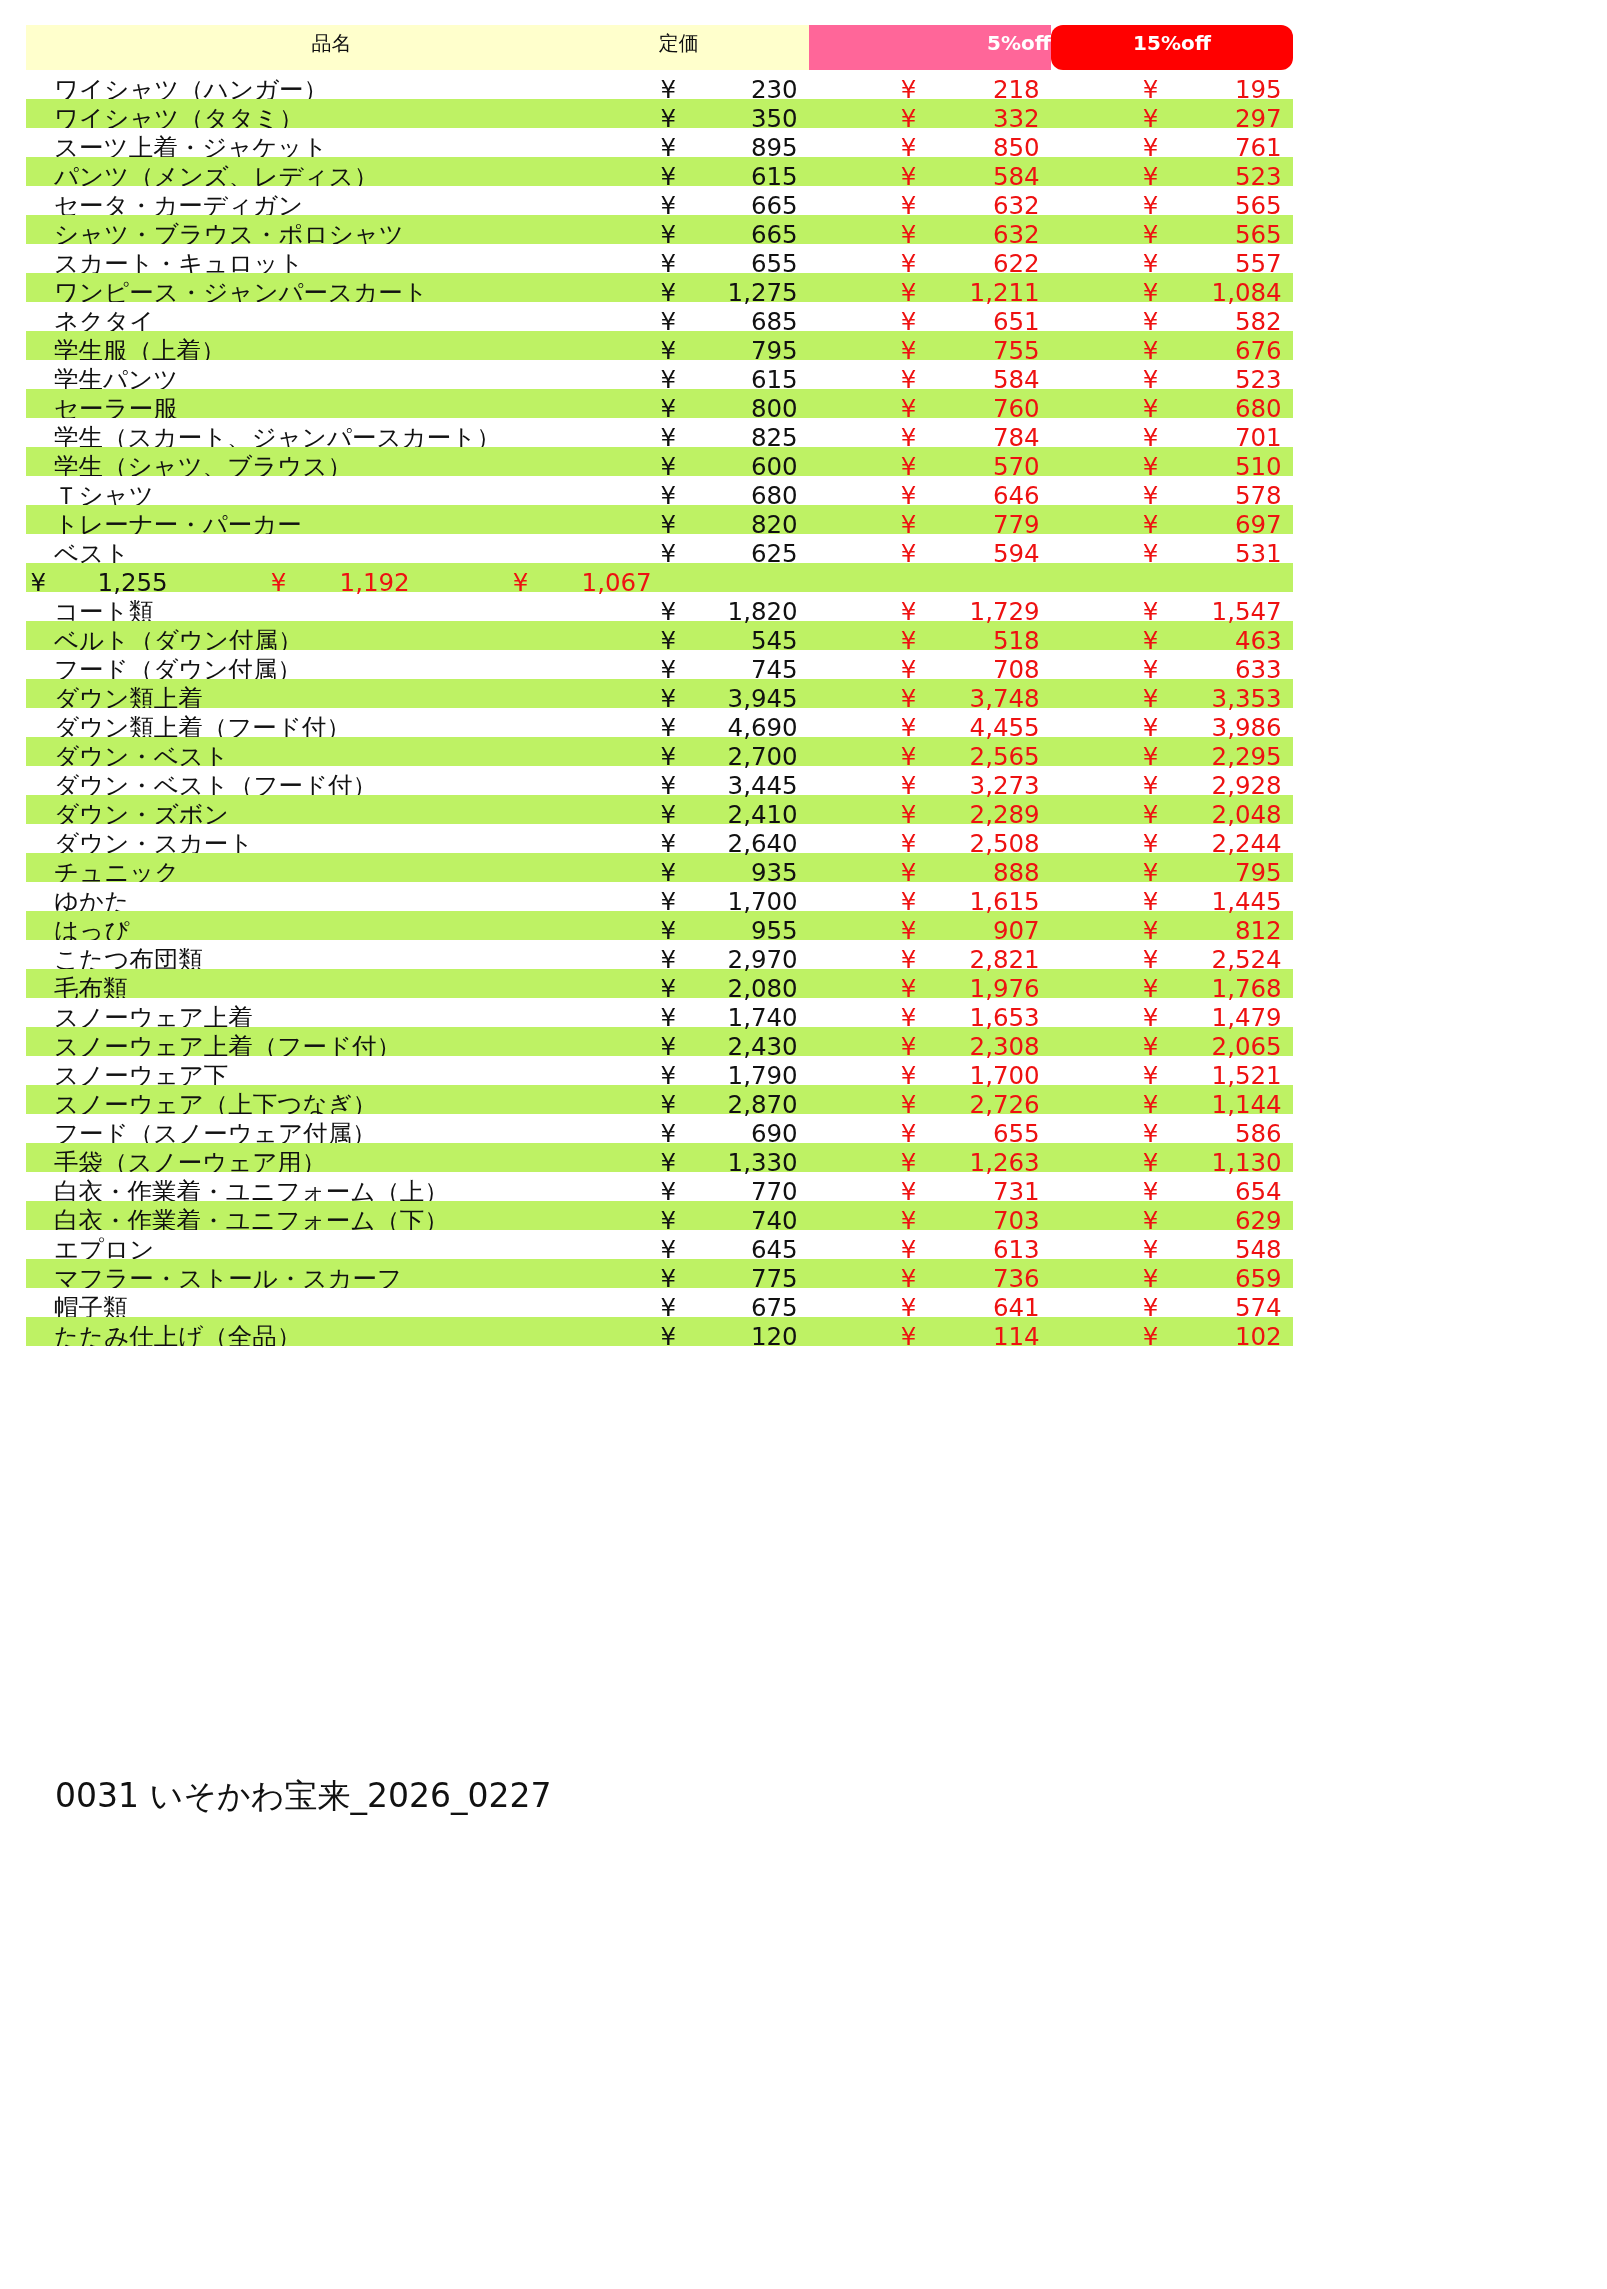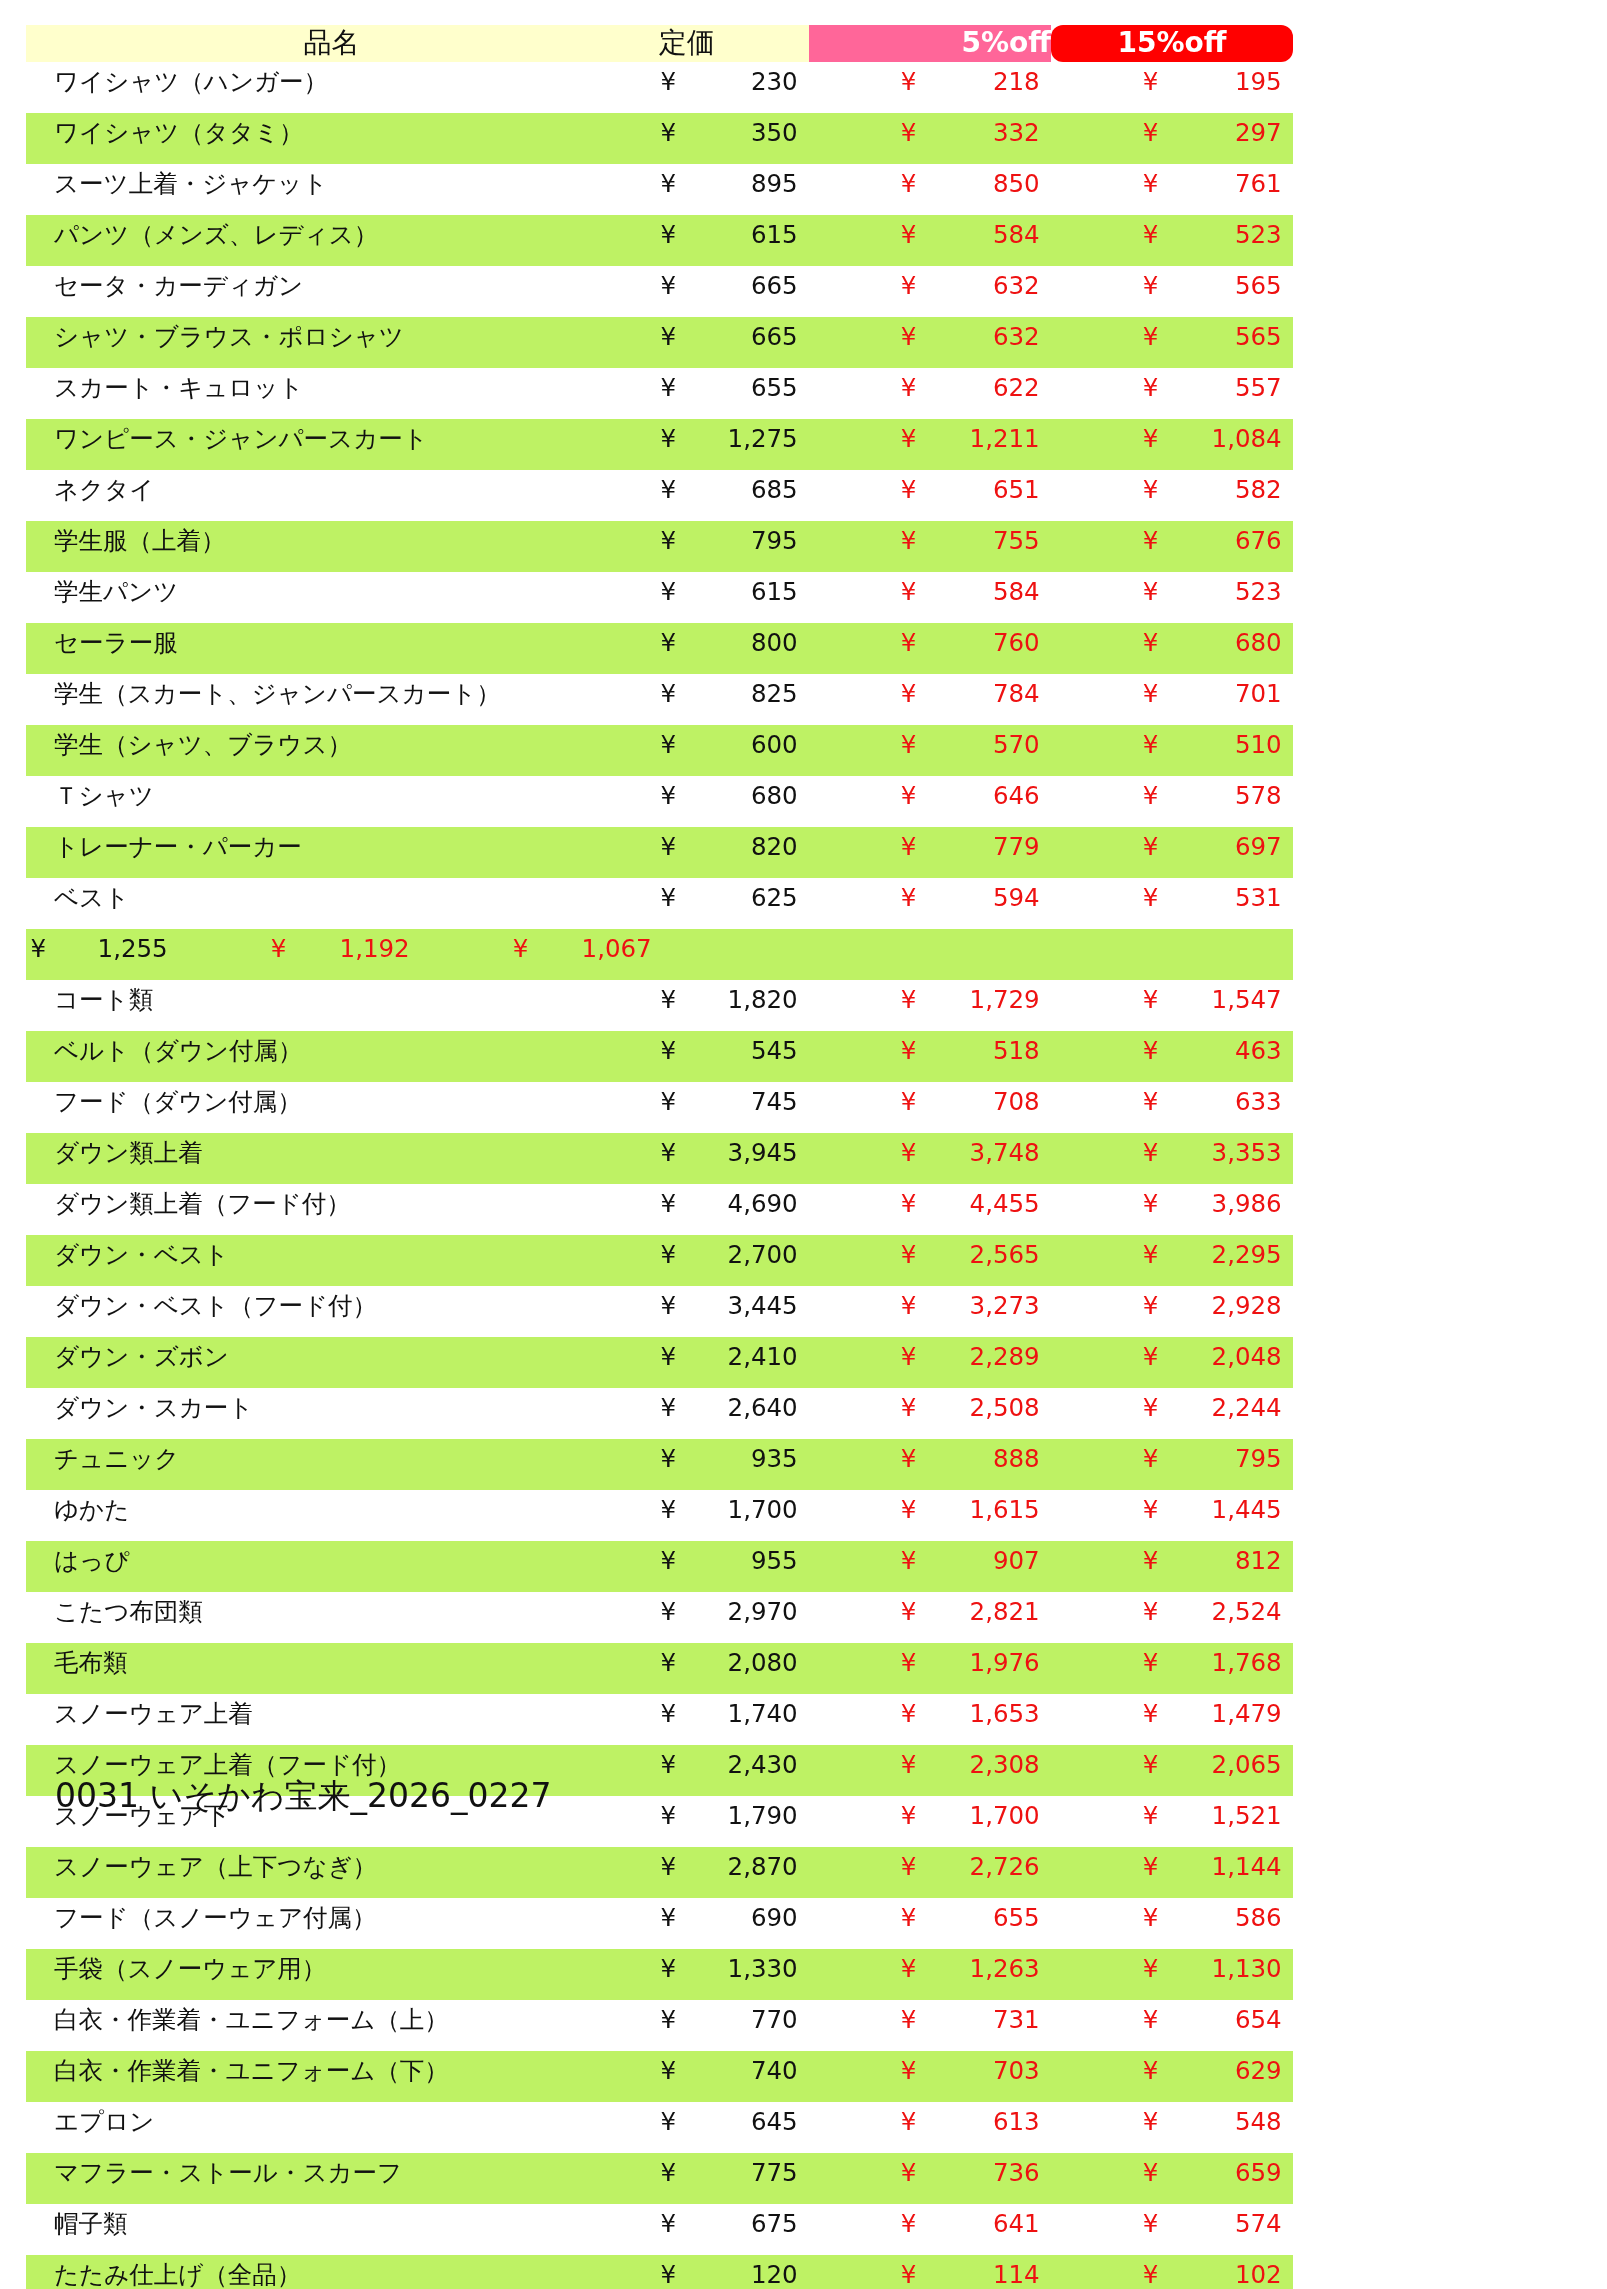--- a/index.html
+++ b/index.html
@@ -1,26 +1,26 @@
 <!DOCTYPE html>
 <html style="font-size:15px"><head>
 <meta charset="utf-8">
 <style>
   html, body { margin:0; padding:0; background:#ffffff; }
   body { width:1607px; height:2289px; position:relative; overflow:hidden;
          font-family:"DejaVu Sans", "Liberation Sans", sans-serif; color:#111; }
   .sheet { position:absolute; left:26px; top:25.4px; width:1267px; }
-  .hdr { display:flex; height:37px; line-height:36px; font-size:28px; }
+  .hdr { display:flex; height:45px; line-height:36px; font-size:20px; }
   .hdr .h-name { width:630px; background:#ffffcc; text-align:center; padding-right:0; }
   .hdr .h-name span { position:relative; left:-9.4px; }
   .hdr .h-price { width:153px; background:#ffffcc; text-align:left; padding-left:0; }
   .hdr .h-price span { position:relative; left:2.8px; }
   .hdr .h-off5 { width:242px; background:#ff6699; color:#ffffff; font-weight:bold; text-align:right; }
   .hdr .h-off15 { width:242px; background:#ff0000; color:#ffffff; font-weight:bold; text-align:center;border-radius:12px; }
-  .row { display:flex; height:51px; line-height:39px; font-size:24.5px; }
+  .row { display:flex; height:29px; line-height:39px; font-size:24.5px; }
   .row.alt { background:#bef264; }
   .c-name { width:602px; padding-left:28px; white-space:nowrap; overflow:hidden; }
   .c-money { width:242px; display:flex; position:relative; }
   .c-price { width:153px; display:flex; position:relative; }
   .yen { position:absolute; left:0; width:19px; text-align:center; }
   .val { position:absolute; right:11.3px; text-align:right; }
   .c-price .yen { left:2.8px; }
   .c-price .val { right:11.3px; }
   .c-money .yen { left:90px; }
   .red { color:#ee1111; }

